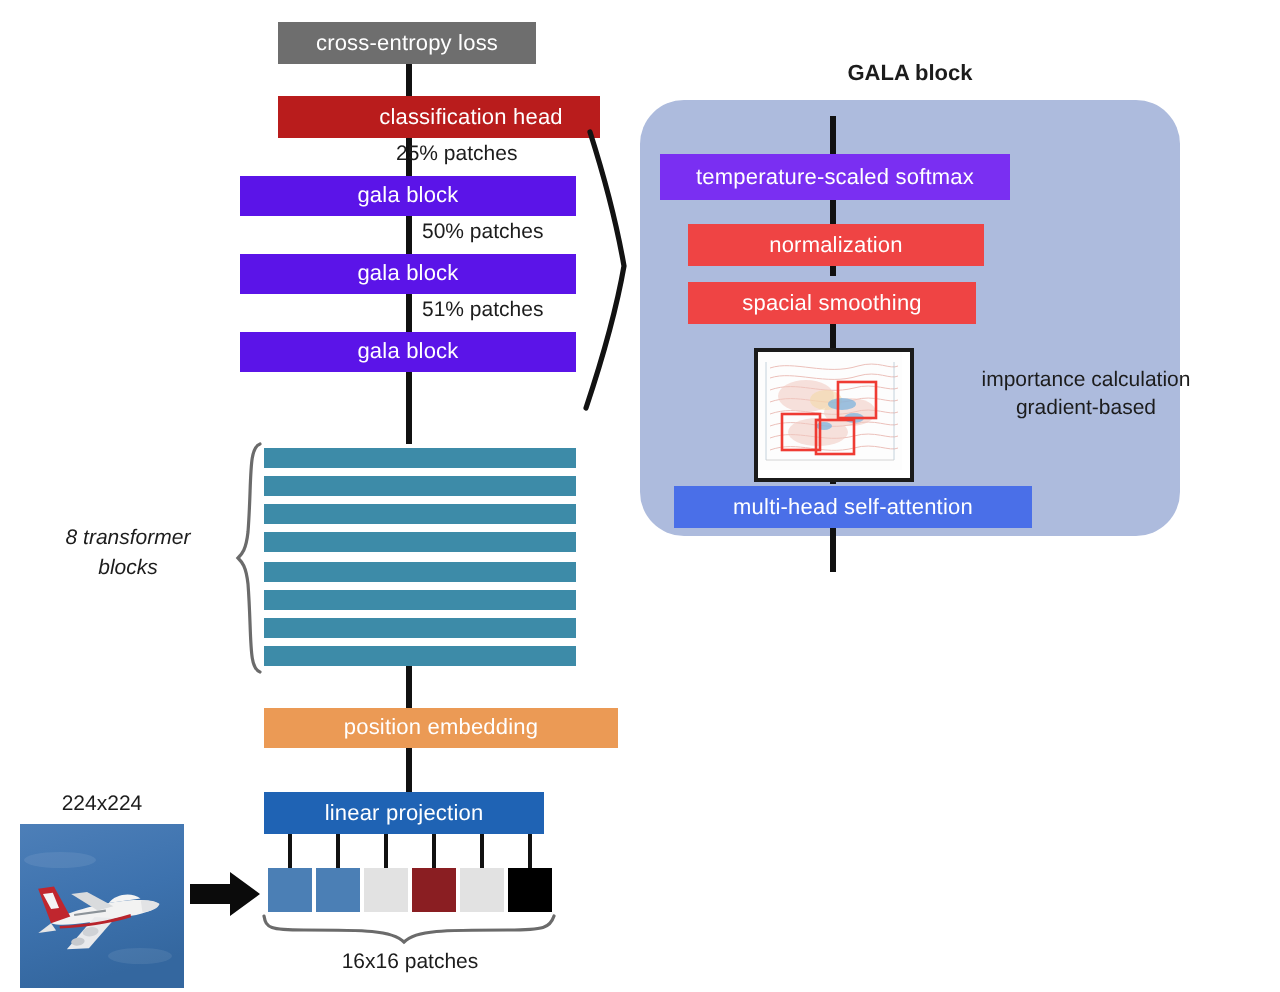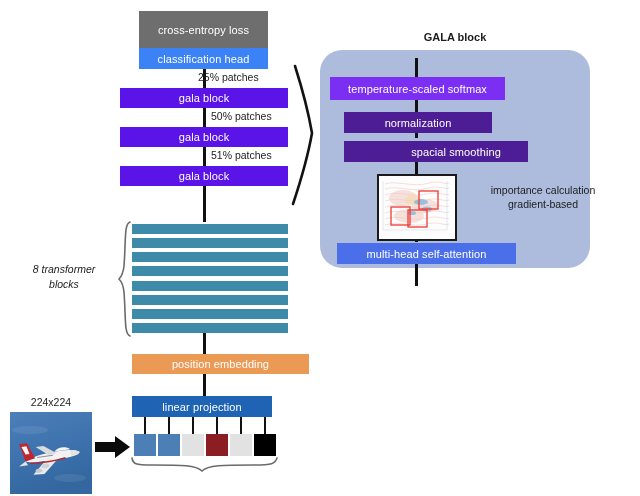--- a/index.html
+++ b/index.html
@@ -28,26 +28,26 @@
     align-items: center;
     justify-content: center;
     color: #ffffff;
     font-size: 11px;
     letter-spacing: .1px;
     white-space: nowrap;
     z-index: 5;
   }
 
   .box-loss        { background: #6e6e6e; }
-  .box-clshead     { background: #3b82f6; }
+  .box-clshead     { background: #b91c1c; padding-left: 32px; }
   .box-gala        { background: #5b14e8; }
   .box-posembed    { background: #eb9a55; }
   .box-linproj     { background: #1f63b4; }
   .box-softmax     { background: #7a2ff2; }
-  .box-olive       { background: #4c1d95; }
+  .box-olive       { background: #ef4444; }
   .box-mhsa        { background: #4a6fe8; }
 
   
   .vline {
     position: absolute;
     width: 3px;
     background: #111111;
     z-index: 1;
   }
   .thinline {
@@ -120,21 +120,21 @@
   <div class="vline" style="left:415px; top:100px; height:14px;"></div>
   <div class="vline" style="left:415px; top:130px; height:8px;"></div>
   <div class="vline" style="left:415px; top:160px; height:14px;"></div>
   <div class="vline" style="left:415px; top:212px; height:30px;"></div>
   <div class="vline" style="left:415px; top:264px; height:22px;"></div>
 
   <div class="box box-softmax" style="left:330px; top:77px; width:175px; height:23px;text-align:center;">temperature-scaled softmax</div>
 
   <div class="box box-olive" style="left:344px; top:112px; width:148px; height:21px;">normalization</div>
 
-  <div class="box box-olive" style="left:344px; top:141px; width:144px; height:21px;padding-left:40px;">spacial smoothing</div>
+  <div class="box box-olive" style="left:344px; top:141px; width:144px; height:21px;">spacial smoothing</div>
 
   <div class="heat" style="left:377px; top:174px; width:76px; height:63px;">
     <svg width="72" height="59" viewBox="0 0 72 59">
       <rect x="0" y="0" width="72" height="59" fill="#fdfdfd"></rect>
       <g stroke="#e8b5ae" stroke-width="0.5" fill="none" opacity="0.85">
         <path d="M6,8 C18,4 34,12 50,7 C60,4 66,9 70,7"></path>
         <path d="M6,13 C18,9 34,17 50,12 C60,9 66,14 70,12"></path>
         <path d="M6,19 C20,14 32,22 48,18 C58,15 66,20 70,18"></path>
         <path d="M6,25 C20,20 32,28 48,24 C58,21 66,26 70,24"></path>
         <path d="M6,31 C20,26 32,34 48,30 C58,27 66,32 70,30"></path>
@@ -178,21 +178,21 @@
   <div class="box box-mhsa" style="left:337px; top:243px; width:179px; height:21px;">multi-head self-attention</div>
 
   <div class="vline" style="left:203px; top:32px; height:22px;"></div>
   <div class="vline" style="left:203px; top:69px; height:19px;"></div>
   <div class="vline" style="left:203px; top:108px; height:19px;"></div>
   <div class="vline" style="left:203px; top:147px; height:19px;"></div>
   <div class="vline" style="left:203px; top:186px; height:36px;"></div>
   <div class="vline" style="left:203px; top:330px; height:24px;"></div>
   <div class="vline" style="left:203px; top:374px; height:22px;"></div>
 
-  <div class="box box-loss" style="left:139px; top:11px; width:129px; height:37px;">cross-entropy loss</div>
+  <div class="box box-loss" style="left:139px; top:11px; width:129px; height:21px;">cross-entropy loss</div>
 
   <div class="box box-clshead" style="left:139px; top:48px; width:129px; height:21px;">classification head</div>
 
   <div class="lbl" style="left:198px; top:71px;">25% patches</div>
   <div class="box box-gala" style="left:120px; top:88px; width:168px; height:20px;">gala block</div>
 
   <div class="lbl" style="left:211px; top:110px;">50% patches</div>
   <div class="box box-gala" style="left:120px; top:127px; width:168px; height:20px;">gala block</div>
 
   <div class="lbl" style="left:211px; top:149px;">51% patches</div>
@@ -241,20 +241,21 @@
   <div class="patch" id="patch-3" style="left: 206px; top: 434px; width: 22px; height: 22px; background: rgb(138, 30, 34);"></div>
   <div class="patch" id="patch-4" style="left: 230px; top: 434px; width: 22px; height: 22px; background: rgb(226, 226, 226);"></div>
   <div class="patch" id="patch-5" style="left: 254px; top: 434px; width: 22px; height: 22px; background: rgb(0, 0, 0);"></div>
 
   <div class="abs" style="left:130px; top:457px; width:150px; height:16px; z-index:6;">
     <svg width="150" height="16" viewBox="0 0 150 16">
       <path d="M2,1 C3,7 5,8 22,8 C52,8 66,8 72,14 C78,8 92,8 124,8 C142,8 145,7 147,1" stroke="#6b6b6b" stroke-width="1.6" fill="none" stroke-linecap="round"></path>
     </svg>
   </div>
 
+  <div class="lbl lbl-center" style="left:130px; top:475px; width:150px;">16x16 patches</div>
 
   <div class="lbl lbl-center" style="left:10px; top:396px; width:82px;">224x224</div>
 
   <div class="photo" style="left:10px; top:412px; width:82px; height:82px;">
     <svg width="82" height="82" viewBox="0 0 82 82">
       <defs>
         <linearGradient id="sky" x1="0" y1="0" x2="0.3" y2="1">
           <stop offset="0%" stop-color="#4d7fb8"></stop>
           <stop offset="55%" stop-color="#3d72ae"></stop>
           <stop offset="100%" stop-color="#34679f"></stop>

